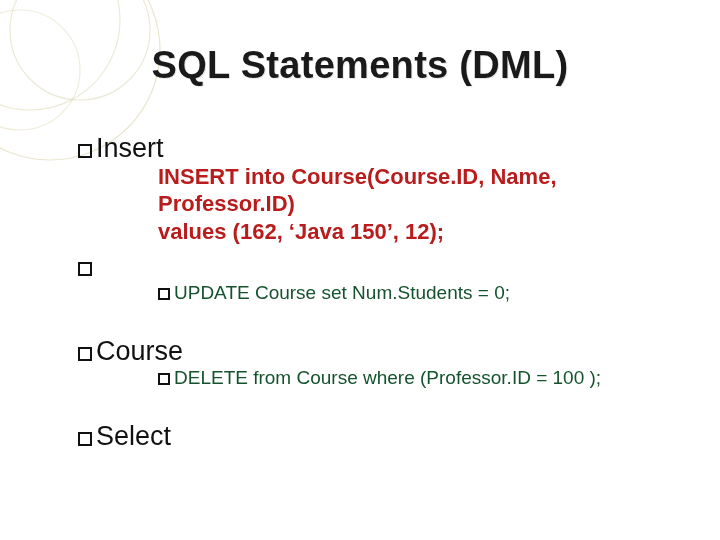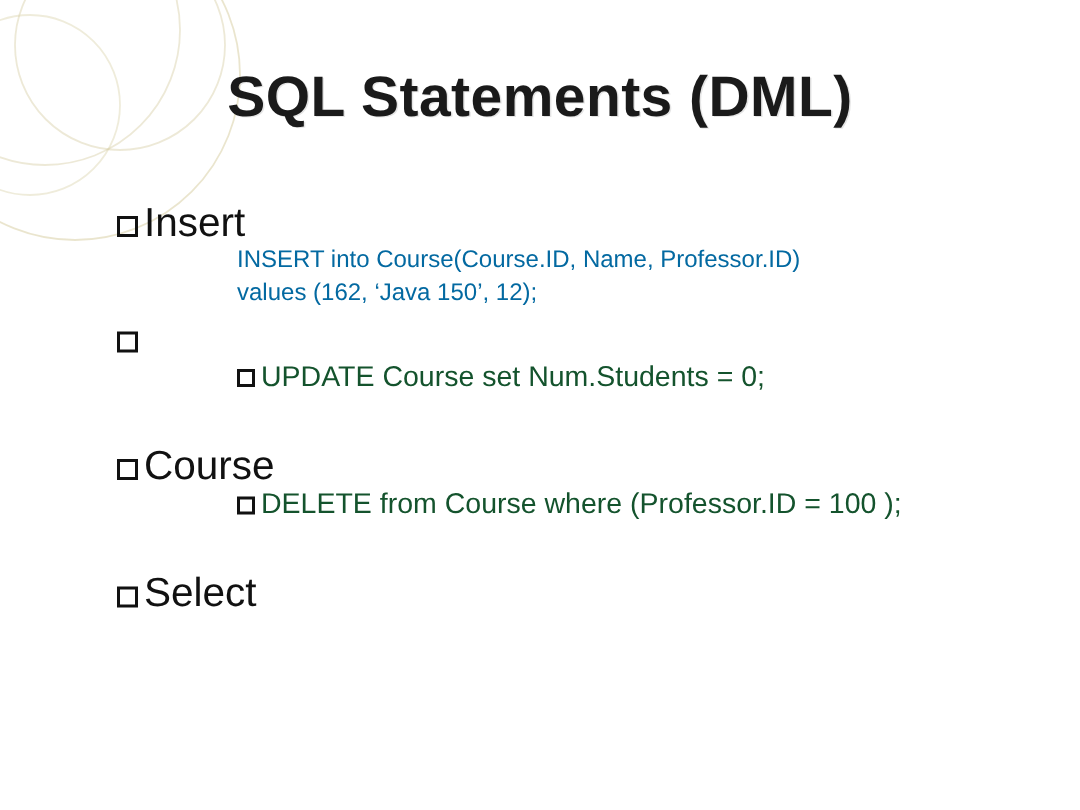--- a/index.html
+++ b/index.html
@@ -64,27 +64,28 @@
     margin-right: 4px;
     vertical-align: -1px;
   }
   .bullet-square.small {
     width: 12px;
     height: 12px;
     border-width: 2px;
     vertical-align: -1px;
   }
   .lvl2 {
-    font-size: 16px;
-    color: #0369a1;
+    font-size: 22px;
+    color: #b91c1c;
     margin-left: 80px;
     margin-right: 10px;
     line-height: 1.2;
     margin-top: 2px;
     margin-bottom: 2px;
+    font-weight: bold;
   }
   .lvl3 {
     font-size: 19px;
     color: #14532d;
     margin-left: 80px;
     margin-right: 10px;
     line-height: 1.2;
     margin-top: 2px;
     margin-bottom: 2px;
   }

